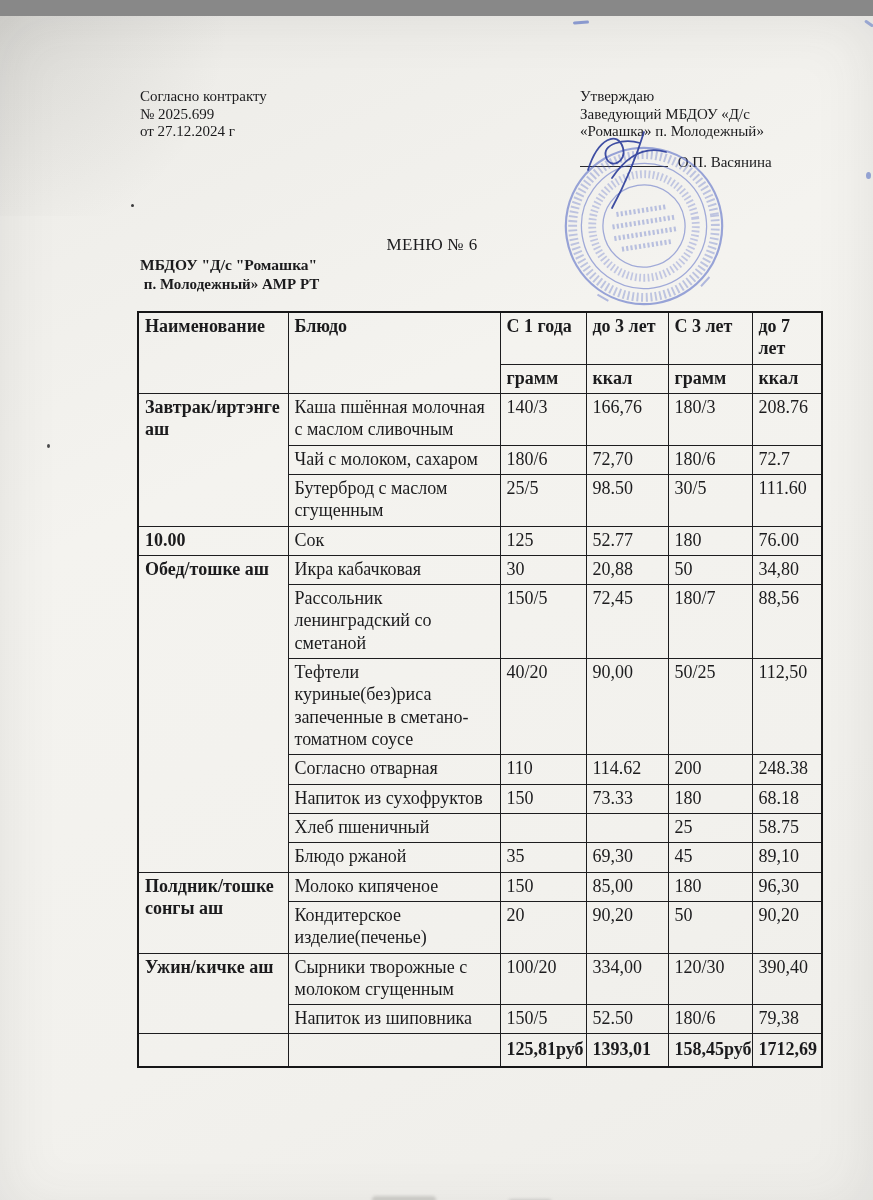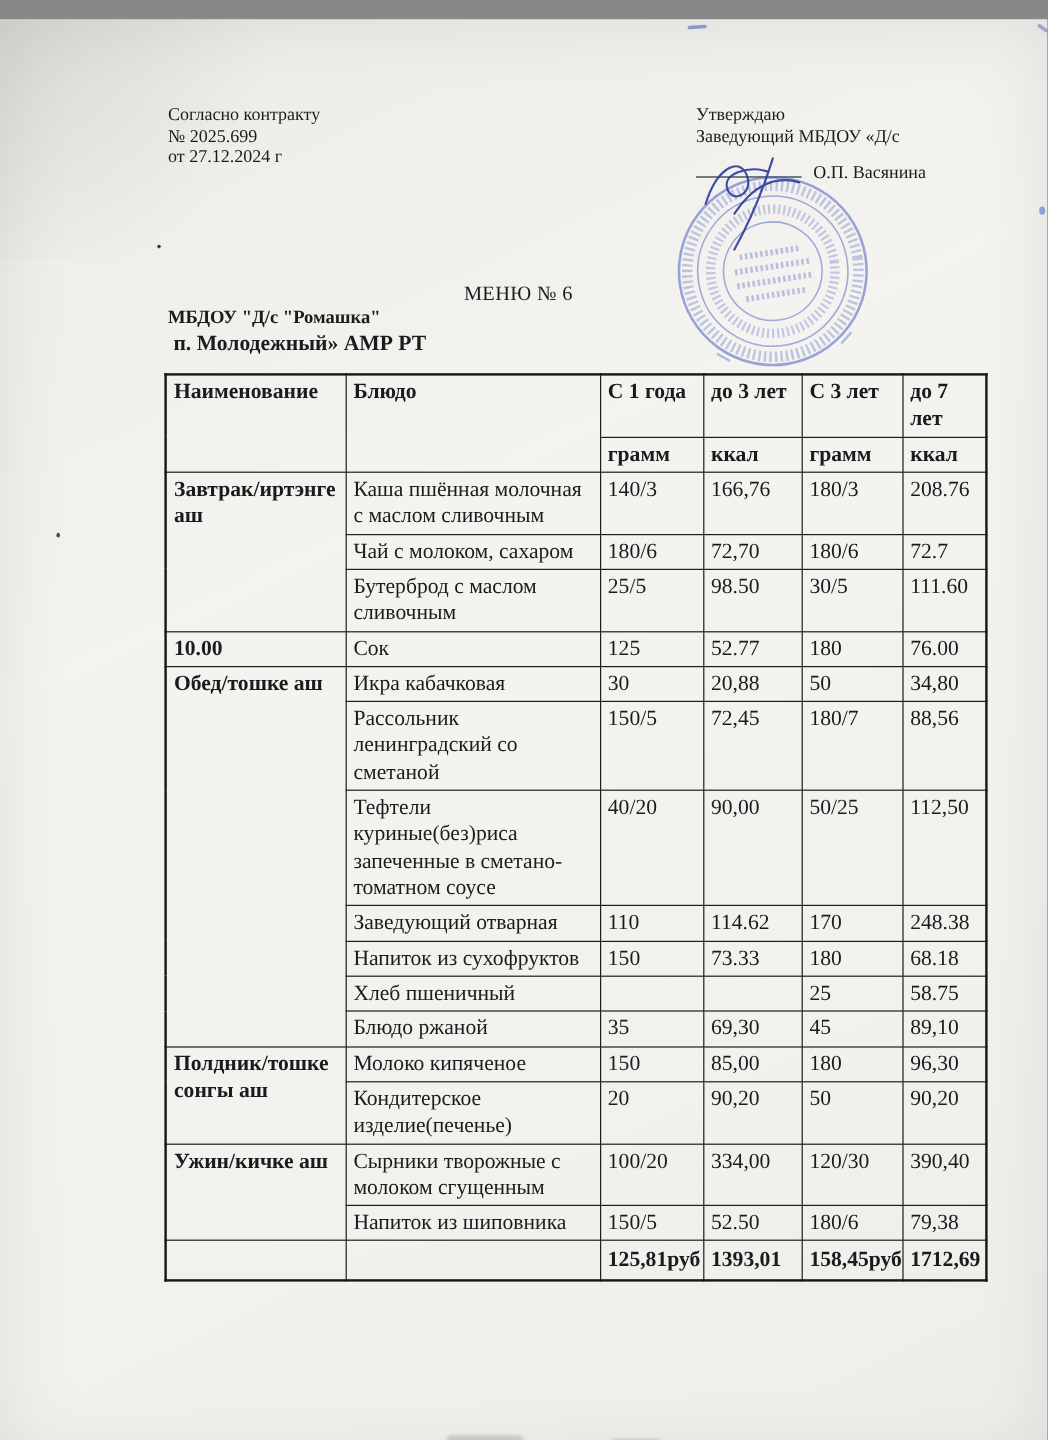--- a/index.html
+++ b/index.html
@@ -16,21 +16,21 @@
     pointer-events:none;
   }
   .block-left { position:absolute; left:140px; top:72px; width:320px; font-size:15px; line-height:17.5px; }
   .block-right { position:absolute; left:580px; top:72px; width:260px; font-size:15px; line-height:17.5px; }
   .sig-row { margin-top:13px; white-space:nowrap; }
   .sig-line { display:inline-block; width:88px; border-bottom:1.4px solid #2a2a2c; vertical-align:baseline; margin-right:6px; }
   .stamp { position:absolute; left:556px; top:124px; width:176px; height:172px; z-index:2; }
   .signature { position:absolute; left:566px; top:106px; width:150px; height:92px; z-index:3; }
   .title { position:absolute; left:137px; top:219px; width:590px; text-align:center; font-size:17px; font-weight:normal; letter-spacing:0.3px; }
   .subtitle1 { position:absolute; left:140px; top:240px; font-size:15.5px; font-weight:bold; white-space:pre-wrap; }
-  .subtitle2 { position:absolute; left:140px; top:260px; font-size:18px; font-weight:bold; white-space:pre-wrap; }
+  .subtitle2 { position:absolute; left:140px; top:260px; font-size:15px; font-weight:bold; white-space:pre-wrap; }
   table.menu {
     position:absolute; left:137px; top:295px; width:684px;
     border-collapse:collapse; border:2.2px solid #161617;
     font-size:18px; table-layout:fixed;
   }
   table.menu th, table.menu td {
     border:1.5px solid #1d1d1f;
     padding:2px 4px 4px 6px;
     vertical-align:top; text-align:left;
     line-height:1.24; overflow:hidden;
@@ -59,20 +59,21 @@
 
   <div class="block-left" data-name="contract-block">
     <div data-name="contract-line">Согласно контракту</div>
     <div data-name="contract-number">№ 2025.699</div>
     <div data-name="contract-date">от 27.12.2024 г</div>
   </div>
 
   <div class="block-right" data-name="approval-block">
     <div data-name="approval-line">Утверждаю</div>
     <div data-name="approval-line">Заведующий МБДОУ «Д/с</div>
+    <div data-name="approval-line">«Ромашка» п. Молодежный»</div>
     <div class="sig-row" data-name="signature-row">
       <span class="sig-line" data-name="signature-line"></span>
       <span data-name="director-name">О.П. Васянина</span>
     </div>
   </div>
 
   <svg class="stamp" viewBox="0 0 176 176" data-name="official-stamp-icon">
     <g fill="none" stroke="#4b60c2" transform="rotate(-9 88 88)">
       <circle cx="88" cy="88" r="80" stroke-width="2.2" opacity="0.55"></circle>
       <circle cx="88" cy="88" r="64" stroke-width="1.3" opacity="0.5"></circle>
@@ -131,21 +132,21 @@
           <td class="c-num" data-name="value-cell">208.76</td>
         </tr>
         <tr data-name="table-row">
           <td class="c-dish" data-name="dish-cell">Чай с молоком, сахаром</td>
           <td class="c-num" data-name="value-cell">180/6</td>
           <td class="c-num" data-name="value-cell">72,70</td>
           <td class="c-num" data-name="value-cell">180/6</td>
           <td class="c-num" data-name="value-cell">72.7</td>
         </tr>
         <tr data-name="table-row">
-          <td class="c-dish" data-name="dish-cell">Бутерброд с  маслом сливочным</td>
+          <td class="c-dish" data-name="dish-cell">Бутерброд с  маслом сгущенным</td>
           <td class="c-num" data-name="value-cell">25/5</td>
           <td class="c-num" data-name="value-cell">98.50</td>
           <td class="c-num" data-name="value-cell">30/5</td>
           <td class="c-num" data-name="value-cell">111.60</td>
         </tr>
         <tr data-name="table-row">
           <td rowspan="1" class="c-name" data-name="meal-group-cell">10.00</td>
           <td class="c-dish" data-name="dish-cell">Сок</td>
           <td class="c-num" data-name="value-cell">125</td>
           <td class="c-num" data-name="value-cell">52.77</td>
@@ -168,24 +169,24 @@
           <td class="c-num" data-name="value-cell">88,56</td>
         </tr>
         <tr data-name="table-row">
           <td class="c-dish" data-name="dish-cell">Тефтели куриные(без)риса запеченные в сметано-томатном соусе</td>
           <td class="c-num" data-name="value-cell">40/20</td>
           <td class="c-num" data-name="value-cell">90,00</td>
           <td class="c-num" data-name="value-cell">50/25</td>
           <td class="c-num" data-name="value-cell">112,50</td>
         </tr>
         <tr data-name="table-row">
-          <td class="c-dish" data-name="dish-cell">Заведующий отварная</td>
+          <td class="c-dish" data-name="dish-cell">Согласно отварная</td>
           <td class="c-num" data-name="value-cell">110</td>
           <td class="c-num" data-name="value-cell">114.62</td>
-          <td class="c-num" data-name="value-cell">170</td>
+          <td class="c-num" data-name="value-cell">200</td>
           <td class="c-num" data-name="value-cell">248.38</td>
         </tr>
         <tr data-name="table-row">
           <td class="c-dish" data-name="dish-cell">Напиток из сухофруктов</td>
           <td class="c-num" data-name="value-cell">150</td>
           <td class="c-num" data-name="value-cell">73.33</td>
           <td class="c-num" data-name="value-cell">180</td>
           <td class="c-num" data-name="value-cell">68.18</td>
         </tr>
         <tr data-name="table-row">

